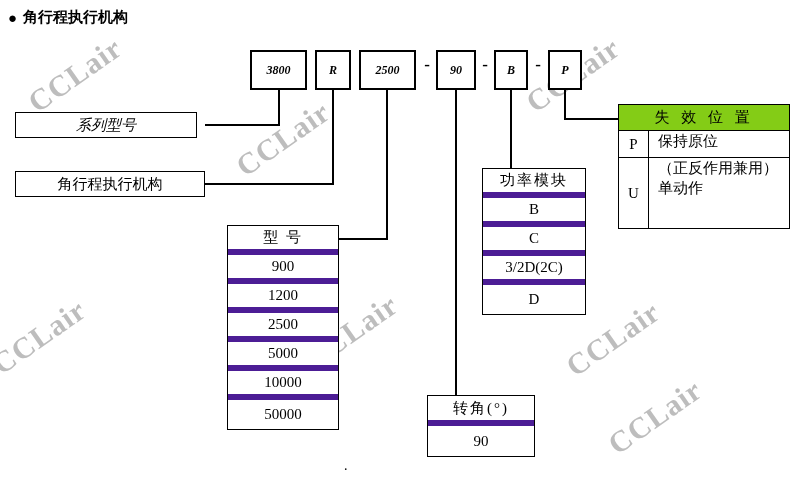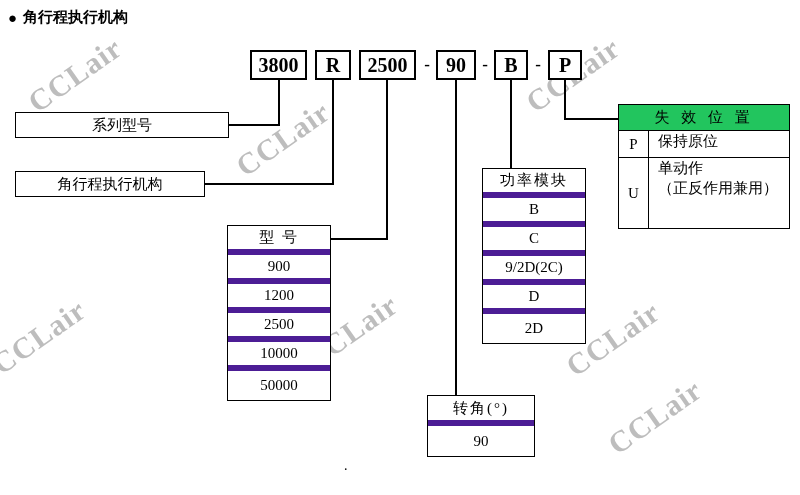--- a/index.html
+++ b/index.html
@@ -3,23 +3,23 @@
 <meta charset="utf-8">
 <style>
   * { margin:0; padding:0; box-sizing:border-box; }
   html,body { background:#ffffff; }
   body { font-family:"Liberation Serif", serif; }
   .canvas { position:relative; width:800px; height:495px; background:#fff; overflow:hidden; }
 
   .title { position:absolute; left:8px; top:8px; font-size:15px; font-weight:bold;
            font-family:"Liberation Sans", sans-serif; z-index:3; display:flex; align-items:center; gap:6px; }
 
-  .codebox { position:absolute; top:50px; height:30px; border:2px solid #000; background:#fff;
+  .codebox { position:absolute; top:50px; height:40px; border:2px solid #000; background:#fff;
              display:flex; align-items:center; justify-content:center; font-weight:bold;
-             font-size:20px; z-index:3; }
+             font-size:12px; z-index:3;font-style:italic; }
   .sep { position:absolute; top:50px; height:30px; display:flex; align-items:center;
          justify-content:center; font-weight:bold; font-size:17px; z-index:2; }
 
   .lbox { position:absolute; border:1.5px solid #000; background:#fff; display:flex;
           align-items:center; justify-content:center; font-size:15px; z-index:3; }
 
   .line { position:absolute; background:#000; z-index:2; }
   .line.h { height:2px; }
   .line.v { width:2px; }
 
@@ -27,21 +27,21 @@
   .tbl .row { border-bottom:6px solid #4c1d95; display:flex; align-items:center;
               justify-content:center; font-size:15px; background:#fff; }
   .tbl .row:last-child { border-bottom:none; }
   .r29 { height:29px; }
   .r30 { height:30px; }
   .hdr { font-size:15px; letter-spacing:2px; }
 
   .frow { display:flex; border-bottom:1px solid #000; background:#fff; }
   .frow:last-child { border-bottom:none; }
   .fhead { height:26px; border-bottom:1px solid #000; display:flex; align-items:center;
-           justify-content:center; font-size:15px; letter-spacing:4px; background:#22c55e; }
+           justify-content:center; font-size:15px; letter-spacing:4px; background:#84cc16; }
   .fcode { width:30px; border-right:1px solid #000; display:flex; align-items:center;
            justify-content:center; font-size:15px; }
   .fdesc { flex:1; padding-left:9px; display:flex; flex-direction:column;
            justify-content:flex-start; font-size:15px; line-height:20px; }
 
   .wm { position:absolute; font-family:"Liberation Serif", serif; font-weight:bold;
         font-size:30px; color:#7d7d7d; opacity:0.5; transform:rotate(-35deg);
         z-index:1; letter-spacing:1px; pointer-events:none; }
 
   .stray { position:absolute; font-size:14px; z-index:2; }
@@ -83,58 +83,58 @@
   <div class="line v" style="left:386px; top:80px;  height:160px;"></div>
   <div class="line h" style="left:331px; top:238px; width:57px;"></div>
 
   <div class="line v" style="left:455px; top:80px;  height:315px;"></div>
 
   <div class="line v" style="left:510px; top:80px;  height:88px;"></div>
 
   <div class="line v" style="left:564px; top:80px;  height:40px;"></div>
   <div class="line h" style="left:564px; top:118px; width:55px;"></div>
 
-  <div class="lbox" style="left:15px; top:112px; width:214px; height:26px;">系列型号</div>
+  <div class="lbox" style="left:15px; top:112px; width:182px; height:26px;font-style:italic;">系列型号</div>
   <div class="lbox" style="left:15px; top:171px; width:190px; height:26px;">角行程执行机构</div>
 
-  <div class="tbl" style="left:227px; top:225px; width:104px;">
+  <div class="tbl" style="left:227px; top:225px; width:112px;">
     <div class="row r29 hdr">型  号</div>
     <div class="row r29">900</div>
     <div class="row r29">1200</div>
     <div class="row r29">2500</div>
+    <div class="row r29">5000</div>
     <div class="row r29">10000</div>
     <div class="row r29">50000</div>
   </div>
 
   <div class="tbl" style="left:427px; top:395px; width:108px;">
     <div class="row r30 hdr">转角(°)</div>
     <div class="row r30">90</div>
   </div>
 
   <div class="tbl" style="left:482px; top:168px; width:104px;">
     <div class="row r29 hdr">功率模块</div>
     <div class="row r29">B</div>
     <div class="row r29">C</div>
-    <div class="row r29">9/2D(2C)</div>
+    <div class="row r29">3/2D(2C)</div>
     <div class="row r29">D</div>
-    <div class="row r29">2D</div>
   </div>
 
   <div class="tbl" style="left:618px; top:104px; width:172px;">
     <div class="fhead">失 效 位 置</div>
     <div class="frow" style="height:27px;">
       <div class="fcode">P</div>
       <div class="fdesc">
           <span>保持原位</span>
         </div>
     </div>
     <div class="frow" style="height:70px;">
       <div class="fcode">U</div>
       <div class="fdesc">
+        <span>（正反作用兼用）</span>
         <span>单动作</span>
-        <span>（正反作用兼用）</span>
       </div>
     </div>
   </div>
 
   <span class="stray" style="left:344px; top:458px;">.</span>
 
 </div>
 
 </body></html>

